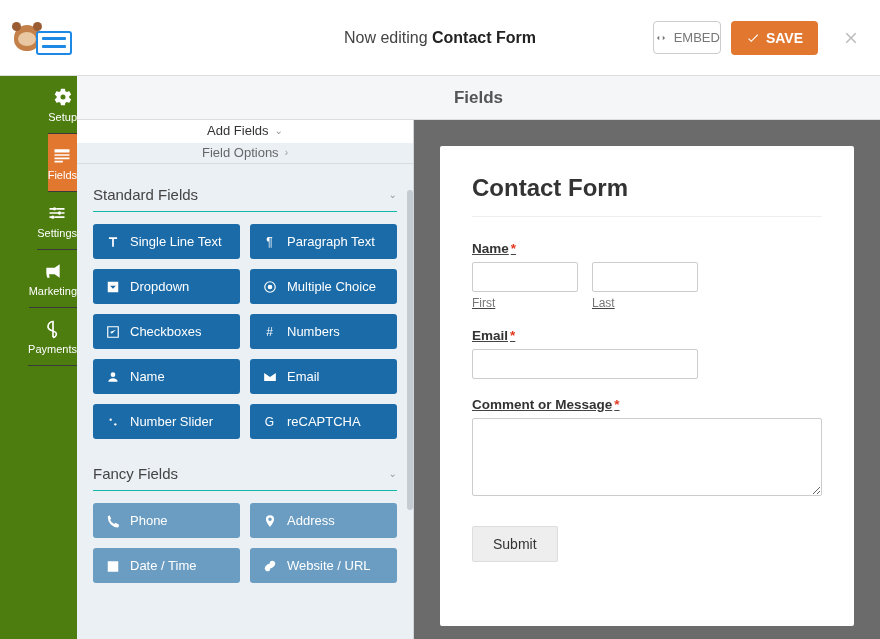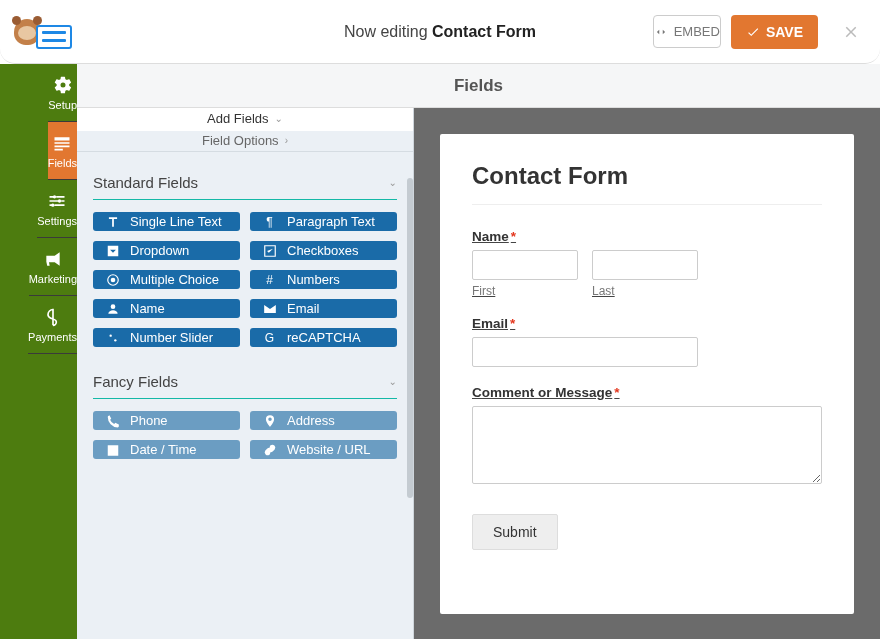--- a/index.html
+++ b/index.html
@@ -1,19 +1,19 @@
 <!DOCTYPE html>
 <html><head>
 <meta charset="utf-8">
 <style>
   * { box-sizing: border-box; margin: 0; padding: 0; }
   body { font-family: -apple-system, BlinkMacSystemFont, "Segoe UI", Arial, sans-serif; background:#fff; width:880px; height:639px; overflow:hidden; color:#444;}
   
   
-  .topbar { height:64px; border-bottom:1px solid #ddd; display:flex; align-items:center; padding:0 14px; position:relative;border-radius:15px;}
+  .topbar { height:76px; border-bottom:1px solid #ddd; display:flex; align-items:center; padding:0 14px; position:relative;}
   .logo { display:flex; align-items:center; gap:2px; }
   .logo-bear { width:26px; height:26px; background:#c38049; border-radius:50% 50% 45% 45%; position:relative; }
   .logo-bear::before, .logo-bear::after { content:""; position:absolute; width:9px; height:9px; background:#9a5c33; border-radius:50%; top:-3px; }
   .logo-bear::before{ left:-2px; } .logo-bear::after{ right:-2px; }
   .logo-bear .face { position:absolute; left:4px; top:7px; width:18px; height:14px; background:#e8c7a2; border-radius:50%; }
   .logo-card { width:36px; height:24px; background:#fff; border:2px solid #1e88e5; border-radius:3px; margin-left:-6px; margin-top:10px; position:relative;}
   .logo-card::before, .logo-card::after { content:""; position:absolute; background:#1e88e5; height:3px; left:4px; right:4px; border-radius:1px;}
   .logo-card::before{ top:4px; } .logo-card::after{ top:12px; }
   
   .title { position:absolute; left:0; right:0; text-align:center; font-size:16px; color:#444; pointer-events:none;}
@@ -43,21 +43,21 @@
   
   .tabs { display:flex; height:44px; border-bottom:1px solid #d5dce2;flex-direction:column;}
   .tab { flex:1; display:flex; align-items:center; justify-content:center; font-size:13px; color:#666; cursor:pointer; gap:6px; background:#ebf0f5;}
   .tab.active { background:#fff; color:#333; border-bottom:2px solid transparent; box-shadow:inset 0 -1px #fff;}
   .chev { font-size:10px; color:#999;}
   
   .section { padding:12px 16px 4px 16px; }
   .section-head { display:flex; align-items:center; justify-content:space-between; font-size:15px; color:#444; padding:10px 0 8px 0; border-bottom:1px solid #14b8a6; margin-bottom:12px; cursor:pointer;}
   
   .field-grid { display:grid; grid-template-columns:1fr 1fr; gap:10px; }
-  .field-btn { background:#1a6ba8; color:#fff; font-size:13px; border:none; border-radius:3px; padding:2px 12px; display:flex; align-items:center; gap:10px; cursor:pointer; text-align:left;}
+  .field-btn { background:#1a6ba8; color:#fff; font-size:13px; border:none; border-radius:3px; padding:10px 12px; display:flex; align-items:center; gap:10px; cursor:pointer; text-align:left;}
   .field-btn.fancy { background:#6b9dc2; }
   .fi { display:inline-flex; width:15px; height:15px; align-items:center; justify-content:center; font-size:12px; }
   
   
   .preview-wrap { flex:1; background:#6b6b6b; padding:26px; overflow:auto;}
   .preview { background:#fff; border-radius:2px; min-height:480px; padding:28px 32px;}
   .form-title { font-size:24px; font-weight:700; color:#333; margin-bottom:14px;}
   .hr { height:1px; background:#eee; margin-bottom:24px;}
   
   .field-row { margin-bottom:18px;text-decoration:underline; }
@@ -189,34 +189,34 @@
                 <span class="fi">
                   <svg class="icon-sm" viewBox="0 0 24 24">
                     <path d="M3 3h18v18H3zM7 10l5 5 5-5z"></path>
                   </svg>
                 </span>
                 <span>Dropdown</span>
               </button>
             <button class="field-btn">
                 <span class="fi">
                   <svg class="icon-sm" viewBox="0 0 24 24">
+                    <circle cx="12" cy="12" r="9" fill="none" stroke="currentColor" stroke-width="2"></circle>
+                    <circle cx="12" cy="12" r="4"></circle>
+                  </svg>
+                </span>
+                <span>Multiple Choice</span>
+              </button>
+            <button class="field-btn">
+                <span class="fi">
+                  <svg class="icon-sm" viewBox="0 0 24 24">
                     <path d="M3 3h18v18H3z" fill="none" stroke="currentColor" stroke-width="2"></path>
                     <path d="M7 12l3 3 7-7"></path>
                   </svg>
                 </span>
                 <span>Checkboxes</span>
-              </button>
-            <button class="field-btn">
-                <span class="fi">
-                  <svg class="icon-sm" viewBox="0 0 24 24">
-                    <circle cx="12" cy="12" r="9" fill="none" stroke="currentColor" stroke-width="2"></circle>
-                    <circle cx="12" cy="12" r="4"></circle>
-                  </svg>
-                </span>
-                <span>Multiple Choice</span>
               </button>
             <button class="field-btn">
                 <span class="fi">#</span>
                 <span>Numbers</span>
               </button>
             <button class="field-btn">
                 <span class="fi">
                   <svg class="icon-sm" viewBox="0 0 24 24">
                     <circle cx="12" cy="8" r="4"></circle>
                     <path d="M4 20c0-4 4-6 8-6s8 2 8 6z"></path>

